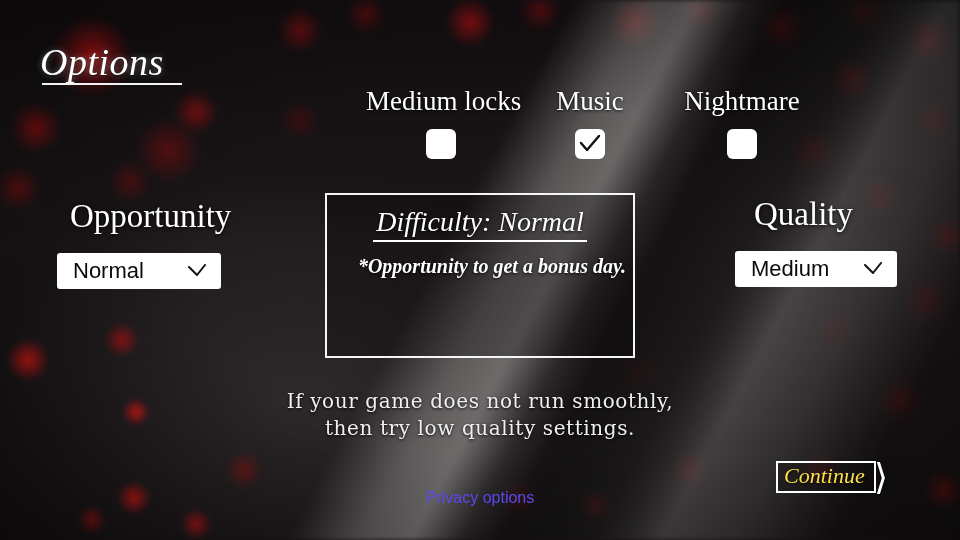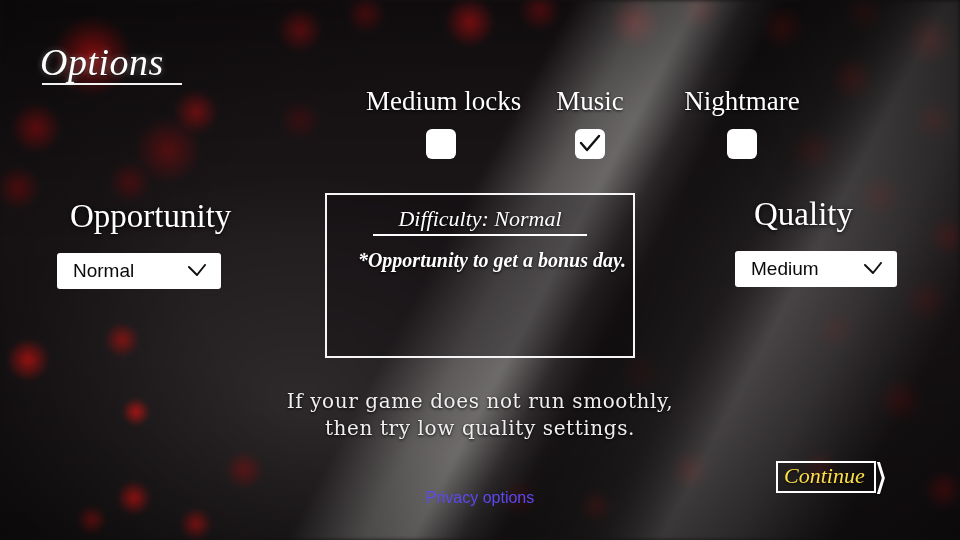--- a/index.html
+++ b/index.html
@@ -149,40 +149,40 @@
     position: absolute;
     height: 36px;
     background: #ffffff;
     border-radius: 3px;
     display: flex;
     align-items: center;
     justify-content: space-between;
     padding: 0 14px 0 16px;
     box-sizing: border-box;
     font-family: "Liberation Sans", "DejaVu Sans", sans-serif;
-    font-size: 19px;
+    font-size: 22px;
     color: #0a0a0a;
   }
 
   
   #info-panel {
     position: absolute;
     left: 325px;
     top: 193px;
     width: 310px;
     height: 165px;
     border: 2px solid #f5f5f5;
     box-sizing: border-box;
     background: rgba(10,8,9,0.30);
     text-align: center;
   }
   #info-title {
     margin-top: 11px;
     font-style: italic;
-    font-size: 22px;
+    font-size: 28px;
     color: #ffffff;
     text-shadow: 0 1px 3px rgba(0,0,0,0.9);
     display: inline-block;
   }
   #info-title-rule {
     width: 214px;
     height: 2px;
     background: #ffffff;
     margin: 2px auto 0;
   }

